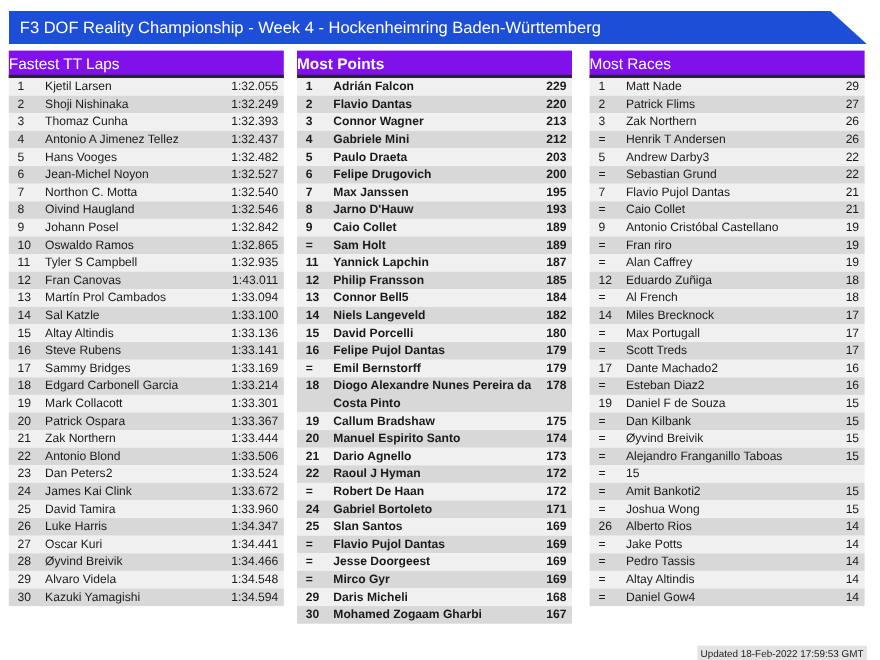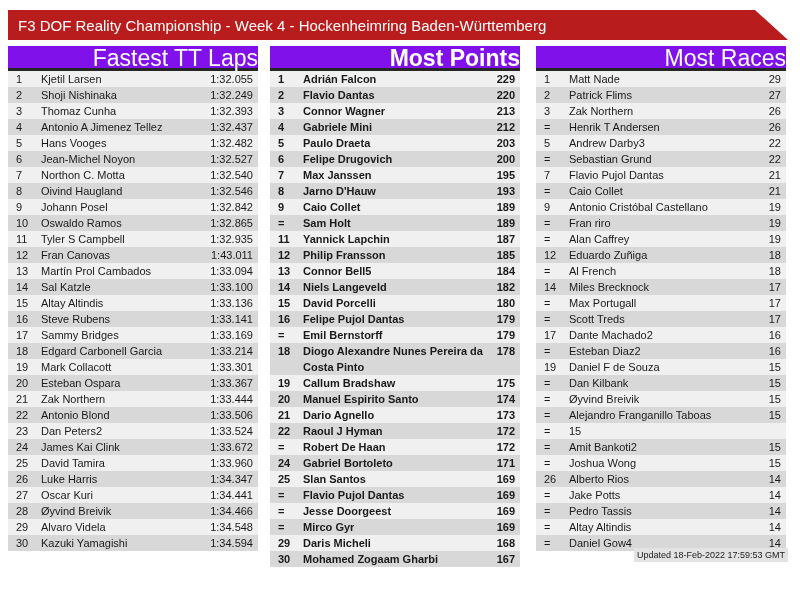--- a/index.html
+++ b/index.html
@@ -1,50 +1,50 @@
 <!DOCTYPE html>
 <html><head>
 <meta charset="utf-8">
 <style>
   * { margin: 0; padding: 0; box-sizing: border-box; }
   html, body { width: 800px; height: 600px; background: #ffffff; overflow: hidden; }
   body { font-family: "Liberation Sans", "DejaVu Sans", sans-serif; position: relative; }
 
   .banner {
     position: absolute; left: 8px; top: 10px; width: 780px; height: 30px;
-    background: #b91c1c;
+    background: #1d4ed8;
     clip-path: polygon(0 0, calc(100% - 33px) 0, 100% 100%, 0 100%);
     display: flex; align-items: center;
   }
   .banner-title { color: #ffffff; font-size: 15px; padding-left: 10px; white-space: nowrap; }
 
   .board { position: absolute; top: 46px; width: 250px; }
   .board-1 { left: 8px; }
   .board-2 { left: 270px; font-weight: bold; }
   .board-3 { left: 536px; }
 
   .board-header {
     height: 25px; background: #8111ea; border-bottom: 3px solid #262626;
-    color: #ffffff; font-size: 23px; text-align: right; line-height: 24px;
+    color: #ffffff; font-size: 14px; text-align: left; line-height: 24px;
   }
 
   .t-row {
     display: flex; align-items: flex-start;
     min-height: 16px; line-height: 16px;
     font-size: 11px; color: #1a1a1a;
   }
   .t-row:nth-child(odd)  { background: #f0f0f0; }
   .t-row:nth-child(even) { background: #d8d8d8; }
 
   .cell-pos  { width: 33px; padding-left: 8px; flex: 0 0 auto; }
   .cell-name { flex: 1 1 auto; padding-right: 4px; }
   .cell-val  { flex: 0 0 auto; text-align: right; padding-right: 5px; white-space: nowrap; }
 
   .updated {
-    position: absolute; right: 12px; top: 548px;
+    position: absolute; right: 12px; top: 587px;
     background: #e3e3e3; color: #222222;
     font-size: 9px; padding: 2px 3px; white-space: nowrap;
   }
 </style>
 </head>
 <body>
 
 <div class="banner">
   <span class="banner-title">F3 DOF Reality Championship - Week 4 - Hockenheimring Baden-Württemberg</span>
 </div>
@@ -142,21 +142,21 @@
         <span class="cell-name">Edgard Carbonell Garcia</span>
         <span class="cell-val">1:33.214</span>
       </div>
       <div class="t-row">
         <span class="cell-pos">19</span>
         <span class="cell-name">Mark Collacott</span>
         <span class="cell-val">1:33.301</span>
       </div>
       <div class="t-row">
         <span class="cell-pos">20</span>
-        <span class="cell-name">Esteban Ospara</span>
+        <span class="cell-name">Patrick Ospara</span>
         <span class="cell-val">1:33.367</span>
       </div>
       <div class="t-row">
         <span class="cell-pos">21</span>
         <span class="cell-name">Zak Northern</span>
         <span class="cell-val">1:33.444</span>
       </div>
       <div class="t-row">
         <span class="cell-pos">22</span>
         <span class="cell-name">Antonio Blond</span>

